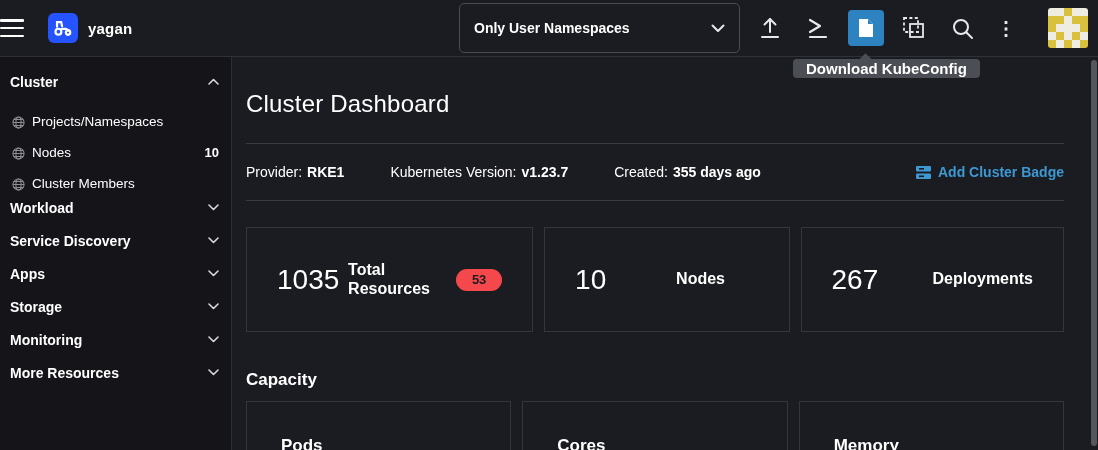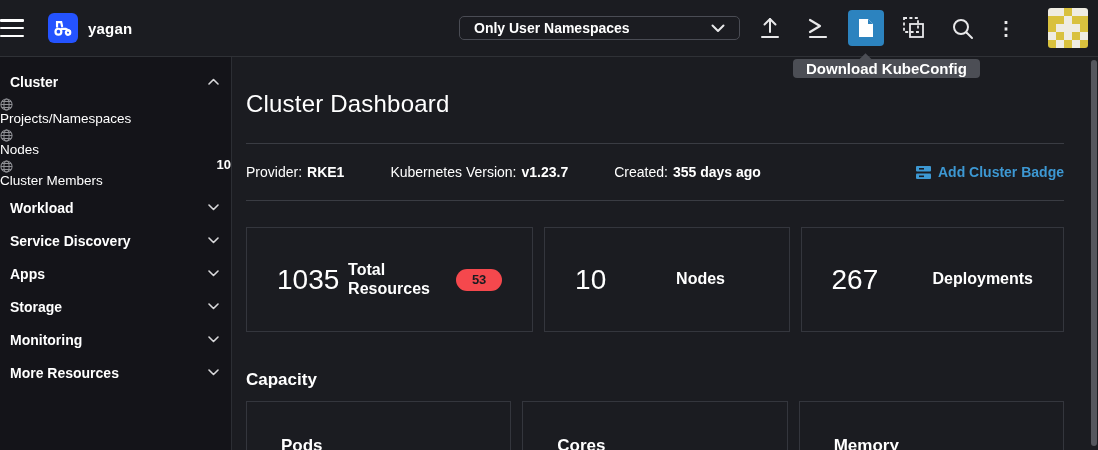--- a/index.html
+++ b/index.html
@@ -18,21 +18,21 @@
   }
   .hamburger { width:24px; height:18px; display:flex; flex-direction:column; justify-content:space-between; background:none; border:none; cursor:pointer; }
   .hamburger span { display:block; height:2.5px; background:#fff; border-radius:1px; }
   .logo-box {
     width:30px; height:30px; margin-left:24px; border-radius:6px;
     display:flex; align-items:center; justify-content:center;
   }
   .cluster-name { margin-left:10px; font-size:15px; font-weight:600; letter-spacing:.2px; }
   .spacer { flex:1; }
   .ns-dropdown {
-    width:281px; height:24px; border:1px solid #4a4c54; border-radius:5px;
+    width:281px; height:50px; border:1px solid #4a4c54; border-radius:5px;
     display:flex; align-items:center; padding:0 14px; cursor:pointer;
     background:#1b1c21; color:#fff; font-size:14px; font-weight:600;
   }
   .ns-dropdown .chev { margin-left:auto; }
   .header-actions { display:flex; align-items:center; margin-left:6px; }
   .action-btn {
     width:48px; height:57px; display:flex; align-items:center; justify-content:center;
     background:none; border:none; cursor:pointer; position:relative;
   }
   .action-btn.kebab { width:40px; }
@@ -64,22 +64,22 @@
   aside {
     width:232px; height:100%; background:#141419; border-right:1px solid #2c2e34;
     padding-top:8px; flex:none;
   }
   .nav-group-header {
     height:33px; display:flex; align-items:center; padding:0 12px 0 10px;
     font-size:14px; font-weight:600; cursor:pointer; color:#fff;
   }
   .nav-group-header .chev { margin-left:auto; }
   .nav-item {
-    height:31px; display:flex; align-items:flex-start; padding:0 0; cursor:pointer;
-    font-size:13.5px; color:#fff;flex-direction:column;
+    height:31px; display:flex; align-items:flex-end; padding:0 12px; cursor:pointer;
+    font-size:13.5px; color:#fff;
   }
   .nav-item .globe { margin-right:7px; display:flex; }
   .nav-count { margin-left:auto; font-size:13px; font-weight:600; }
 
   
   main { flex:1; padding:33px 34px 0 14px; position:relative; }
   h1 { font-size:24px; font-weight:500; letter-spacing:.2px; }
   .divider { border:none; border-top:1px solid #3a3c43; margin:0; }
   .divider.d1 { margin-top:25px; }
   .glance { height:56px; display:flex; align-items:center; font-size:14px; }

